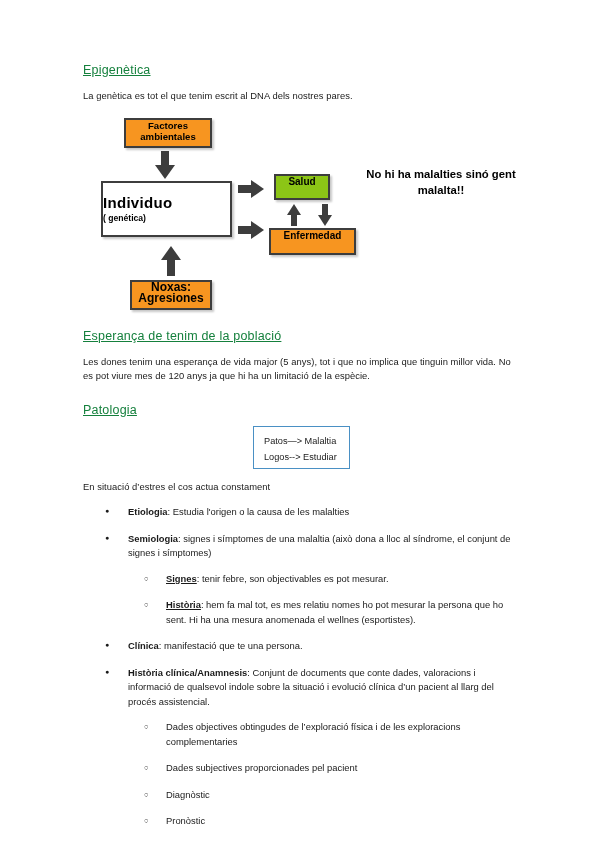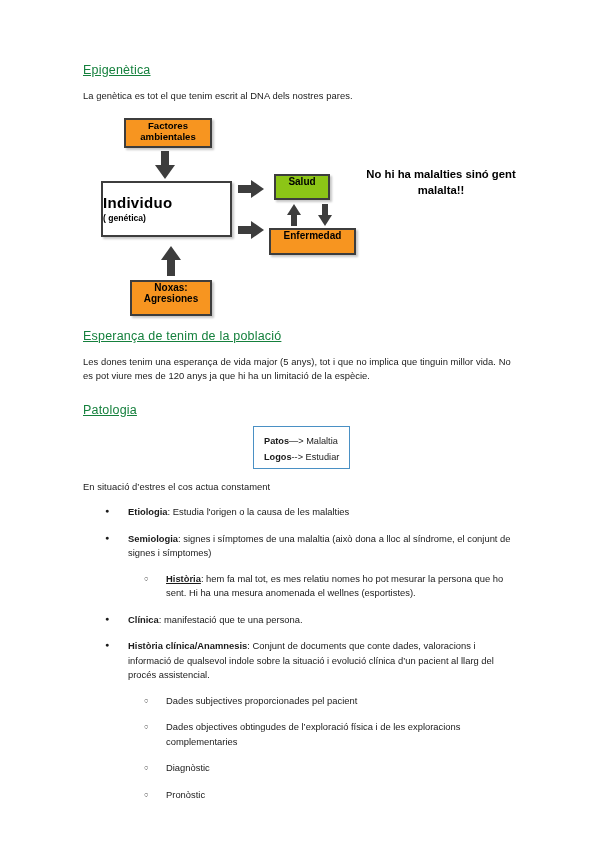--- a/index.html
+++ b/index.html
@@ -79,22 +79,22 @@
     left: 41px; top: 0px; width: 88px; height: 30px;
     font-size: 9.6px; line-height: 11.5px;
   }
   #box-individuo {
     left: 18px; top: 63px; width: 131px; height: 56px;
     flex-direction: column;
   }
   #box-individuo .t1 { font-size: 15px; font-weight: bold; letter-spacing: 0.3px; }
   #box-individuo .t2 { font-size: 8.6px; font-weight: bold; margin-top: 2px; }
   #box-noxas {
-    left: 47px; top: 162px; width: 82px; height: 36px;
-    font-size: 10px; line-height: 11.5px;
+    left: 47px; top: 162px; width: 82px; height: 30px;
+    font-size: 12px; line-height: 11.5px;
   }
   #box-salud {
     left: 191px; top: 56px; width: 56px; height: 26px;
     font-size: 10px;
   }
   #box-enfermedad {
     left: 186px; top: 110px; width: 87px; height: 27px;
     font-size: 10px;
   }
 
@@ -177,21 +177,21 @@
     background: #ffffff;
     box-sizing: border-box;
     padding: 6px 0 0 10px;
   }
   .callout .line {
     font-size: 9.2px;
     line-height: 16px;
     color: #1a1a1a;
     white-space: nowrap;
   }
-  .callout .line b { font-weight: bold; }
+  .callout .line b { font-weight: normal; }
 
   
   ul.lvl1 {
     list-style: none;
     margin: 0;
     padding: 0;
   }
   ul.lvl1 > li {
     position: relative;
     padding-left: 45px;
@@ -324,37 +324,40 @@
     <ul class="lvl1">
 
       <li>
         <span class="term">Etiologia</span><span>: Estudia l'origen o la causa de les malalties</span>
       </li>
 
       <li>
         <span class="term">Semiologia</span><span>:  signes i símptomes de una malaltia (això dona a lloc al síndrome, el conjunt de signes i símptomes)</span>
         <ul class="lvl2">
           <li>
+            <span class="term-u">Signes</span><span>: tenir febre, son objectivables es pot mesurar.</span>
+          </li>
+          <li>
             <span class="term-u">Història</span><span>: hem fa mal tot, es mes relatiu nomes ho pot mesurar la persona que ho sent. Hi ha una mesura anomenada el wellnes (esportistes).</span>
           </li>
         </ul>
       </li>
 
       <li>
         <span class="term">Clínica</span><span>: manifestació que te una persona.</span>
       </li>
 
       <li>
         <span class="term">Història clínica/Anamnesis</span><span>: Conjunt de documents que conte dades, valoracions i informació de qualsevol indole sobre la situació i evolució clínica d’un pacient al llarg del procés assistencial.</span>
         <ul class="lvl2">
           <li>
+            <span>Dades objectives obtingudes de l’exploració física i de les exploracions complementaries</span>
+          </li>
+          <li>
             <span>Dades subjectives proporcionades pel pacient</span>
-          </li>
-          <li>
-            <span>Dades objectives obtingudes de l’exploració física i de les exploracions complementaries</span>
           </li>
           <li>
             <span>Diagnòstic</span>
           </li>
           <li>
             <span>Pronòstic</span>
           </li>
         </ul>
       </li>
 

